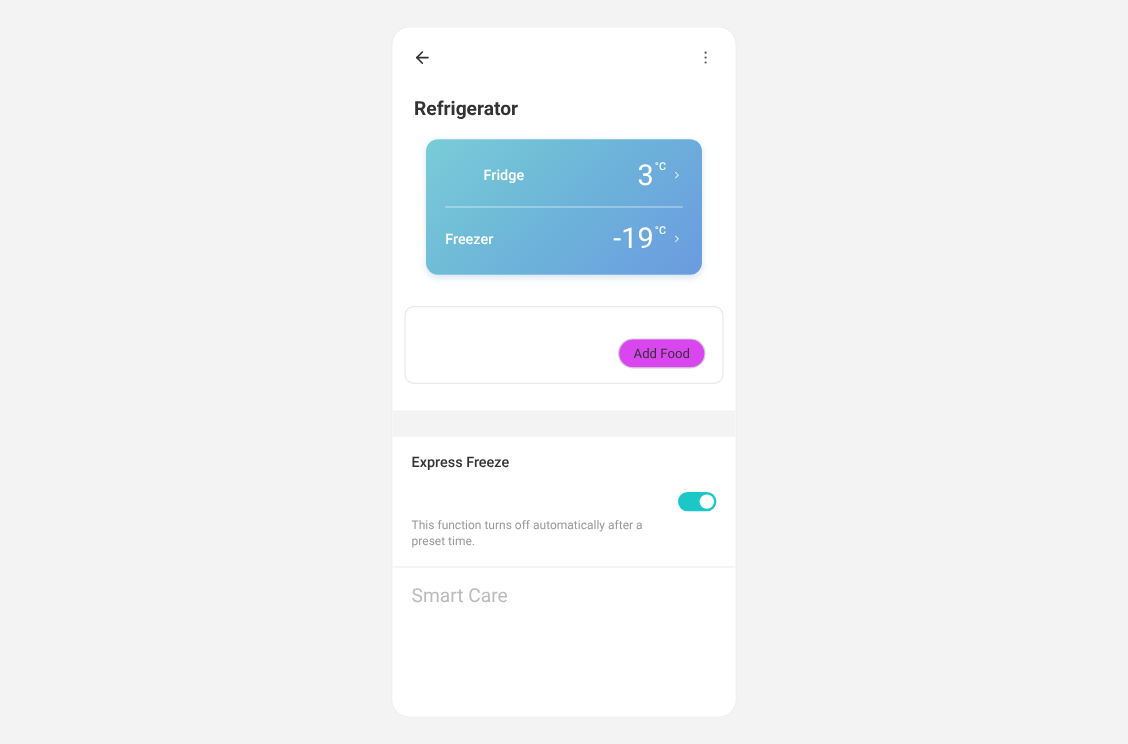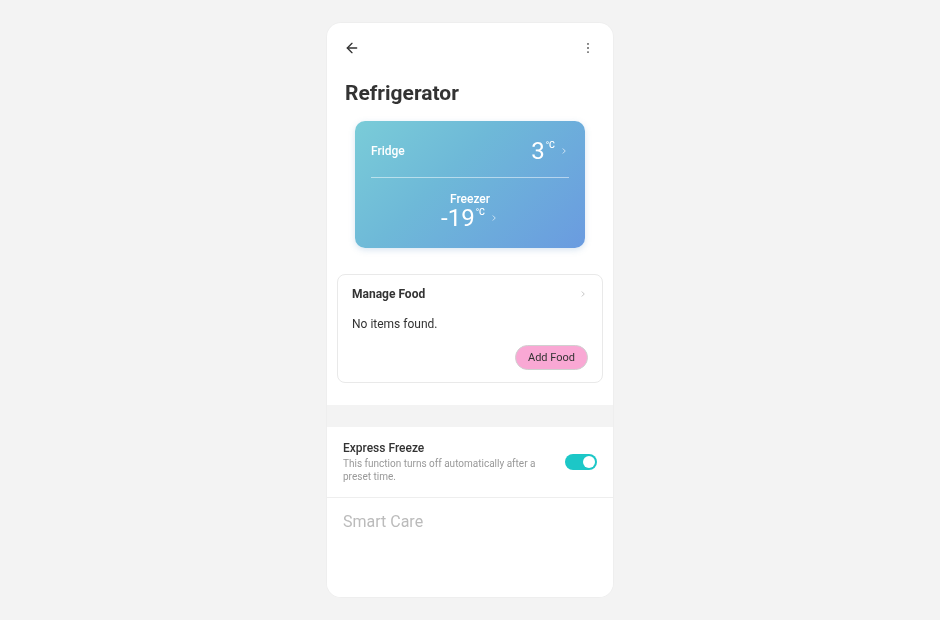--- a/index.html
+++ b/index.html
@@ -51,45 +51,45 @@
     }
     .more-btn {
       width: 22px;
       height: 22px;
       display: flex;
       align-items: center;
       justify-content: center;
       cursor: pointer;
     }
     .page-title {
-      font-size: 21px;
+      font-size: 16px;
       font-weight: 700;
       color: #333;
       padding: 22px 18px 16px 18px;
     }
     .temp-card {
       margin: 0 28px;
       background: linear-gradient(135deg, #7accd8 0%, #6eb9d8 40%, #6a9be0 100%);
       border-radius: 10px;
       padding: 18px 16px;
       color: #fff;
       box-shadow: 0 2px 6px rgba(100,150,200,0.25);
     }
     .temp-row {
       display: flex;
       align-items: center;
       justify-content: space-between;
       cursor: pointer;
     }
     .temp-row-top {
       padding-bottom: 14px;
+      margin-left: 32px;
     }
     .temp-row-bottom {
       padding-top: 14px;
-      flex-direction: column;
     }
     .temp-divider {
       height: 1px;
       background: rgba(255,255,255,0.5);
     }
     .temp-label {
       font-size: 12px;
       font-weight: 500;
     }
     .temp-value-wrap {
@@ -135,21 +135,21 @@
       color: #333;
       padding-top: 16px;
     }
     .manage-actions {
       display: flex;
       justify-content: flex-end;
       padding-top: 14px;
     }
     .add-food-btn {
       border: 1px solid #d0d0d0;
-      background: #f9a8d4;
+      background: #d946ef;
       border-radius: 14px;
       padding: 5px 12px;
       font-size: 11px;
       color: #333;
       cursor: pointer;
     }
     .section-gap {
       height: 22px;
       background: #f3f3f3;
       margin-top: 22px;
@@ -168,20 +168,21 @@
     .setting-title {
       font-size: 12px;
       color: #333;
       font-weight: 500;
     }
     .setting-desc {
       font-size: 10px;
       color: #999;
       padding-top: 2px;
       line-height: 1.3;
+      margin-top: 38px;
     }
     .toggle {
       width: 32px;
       height: 16px;
       background: #1cc7c7;
       border-radius: 16px;
       position: relative;
       cursor: pointer;
       flex-shrink: 0;
     }
@@ -251,27 +252,20 @@
             <span class="temp-unit">°C</span>
         </span>
         <svg class="chev" width="10" height="10" viewBox="0 0 24 24" fill="none" stroke="#fff" stroke-width="2">
             <polyline points="9 18 15 12 9 6"></polyline>
           </svg>
       </div>
     </div>
   </div>
 
   <div class="manage-card">
-    <div class="manage-header">
-      <span class="manage-title">Manage Food</span>
-      <svg width="10" height="10" viewBox="0 0 24 24" fill="none" stroke="#bbb" stroke-width="2">
-          <polyline points="9 18 15 12 9 6"></polyline>
-        </svg>
-    </div>
-    <div class="manage-empty">No items found.</div>
     <div class="manage-actions">
       <button class="add-food-btn">Add Food</button>
     </div>
   </div>
 
   <div class="section-gap"></div>
 
   <div class="setting-row">
     <div class="setting-text">
       <div class="setting-title">Express Freeze</div>

